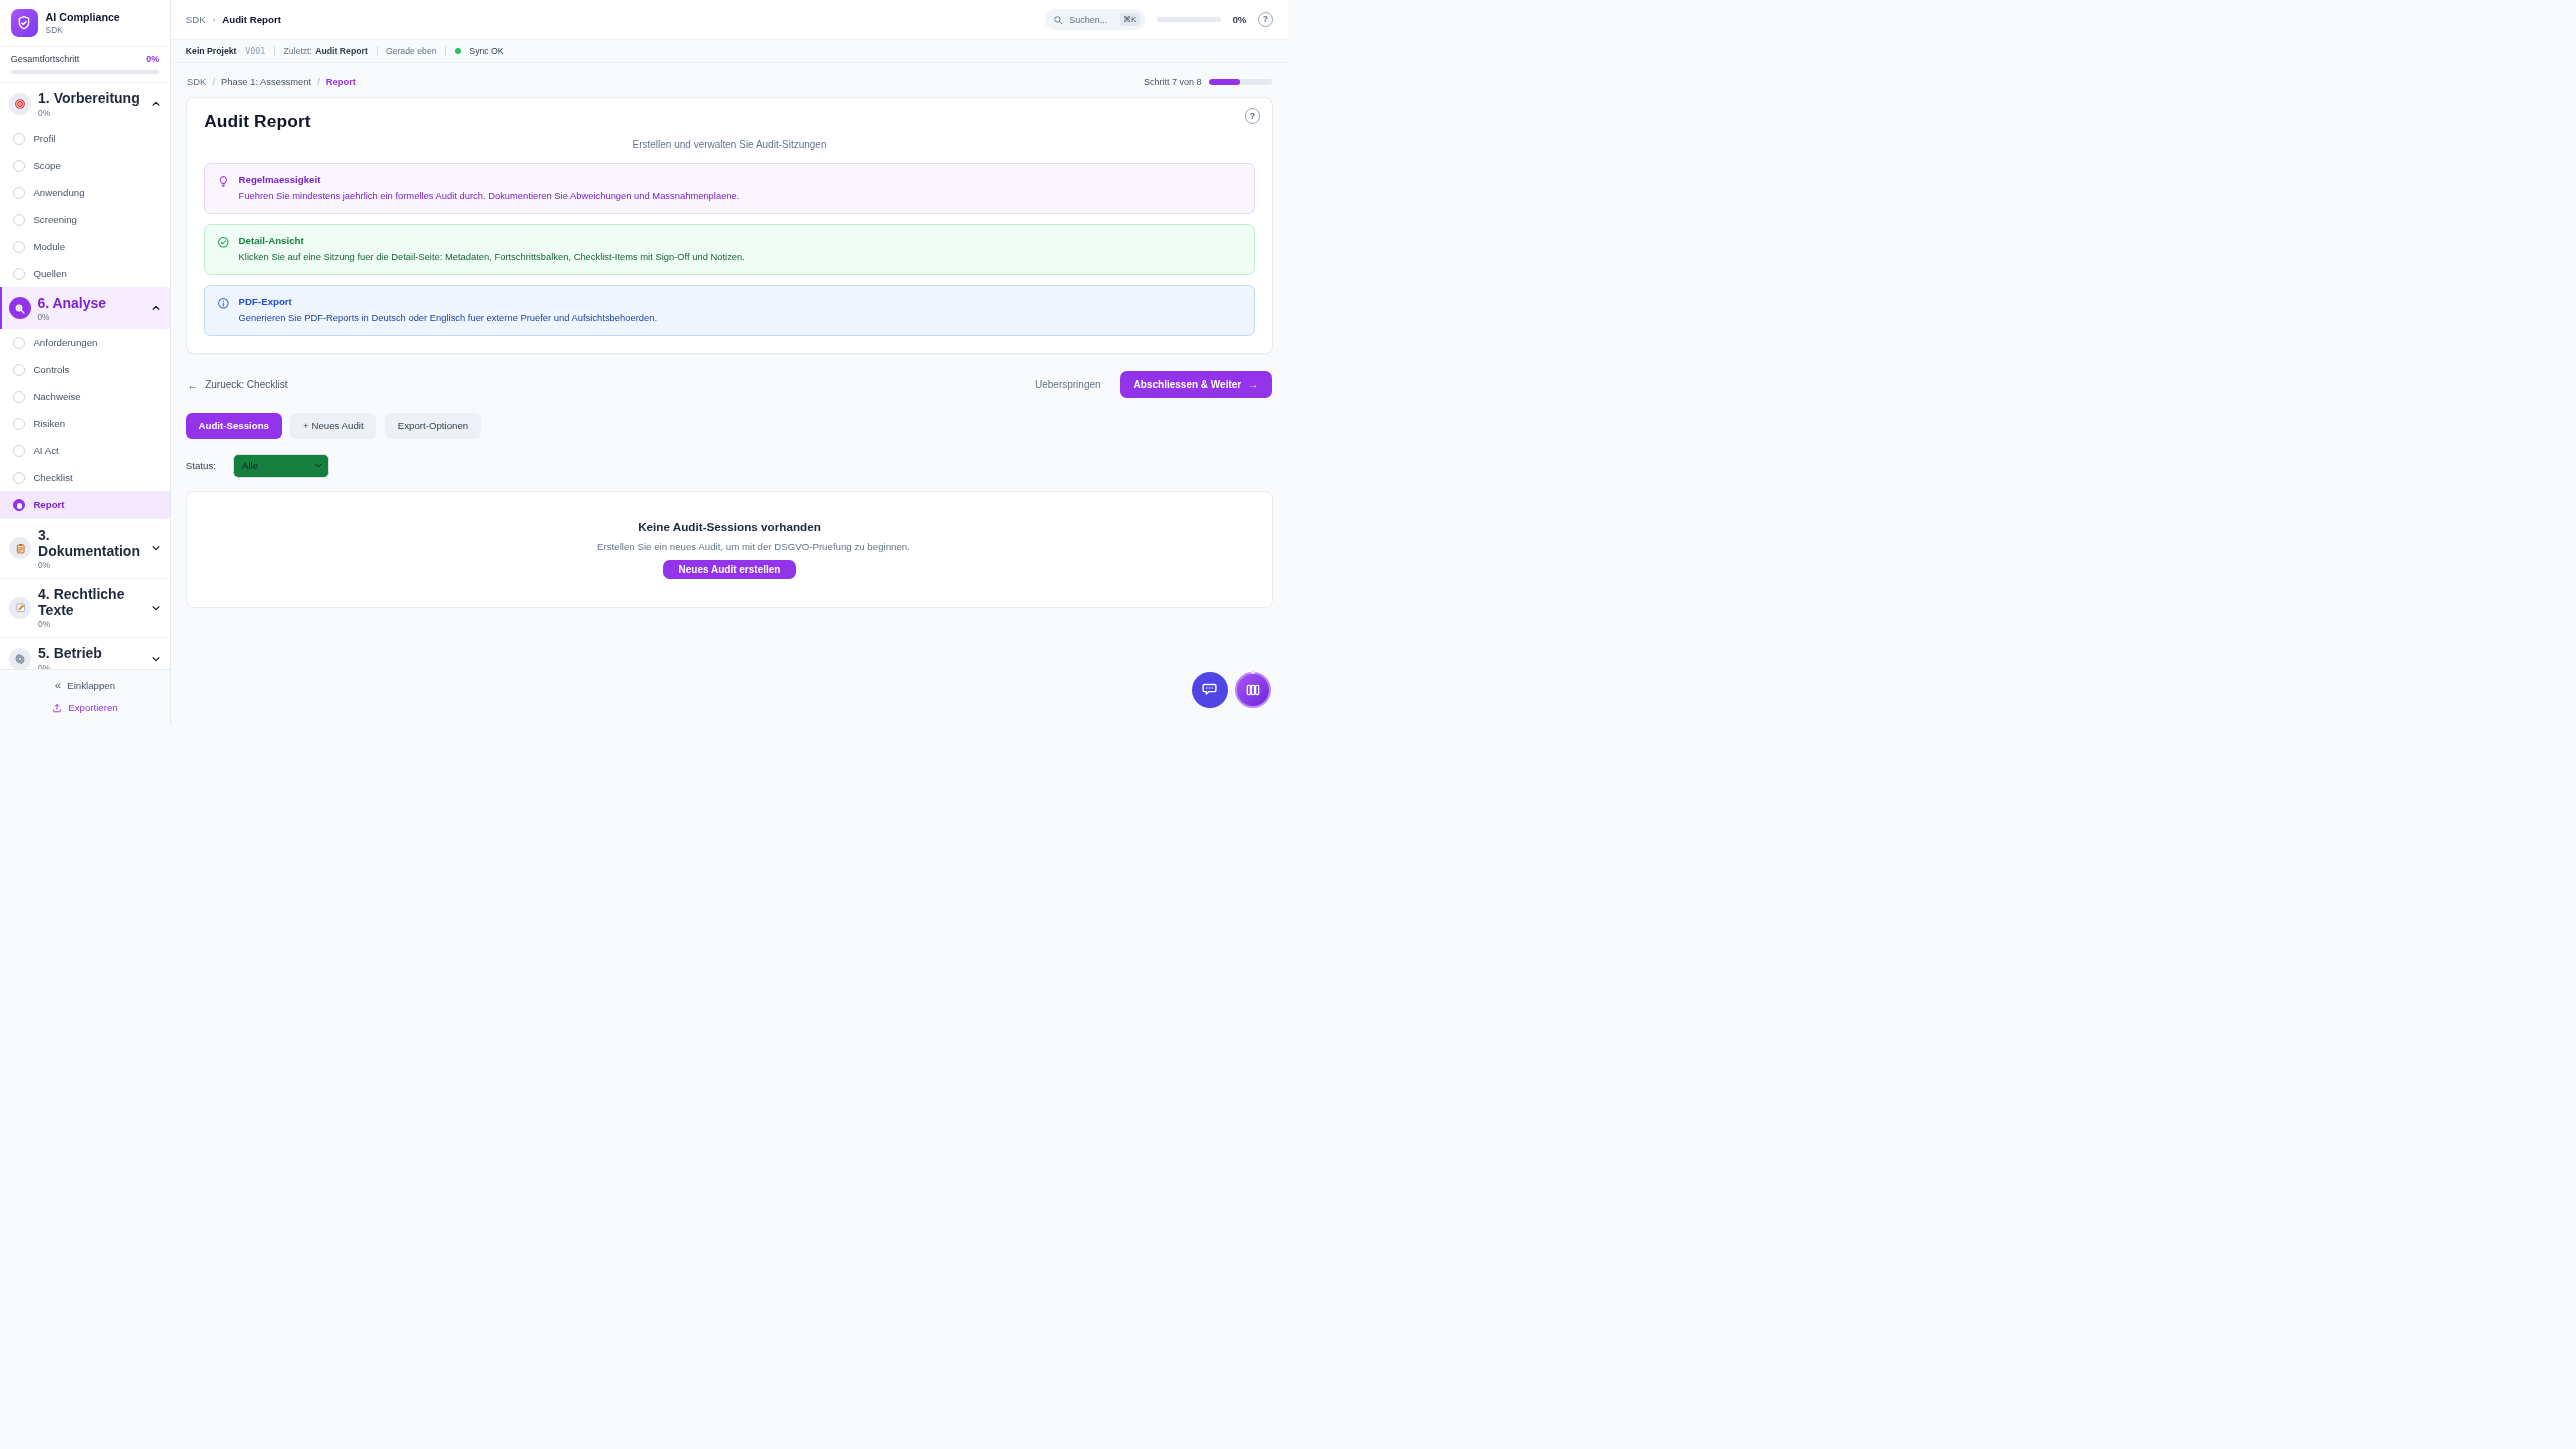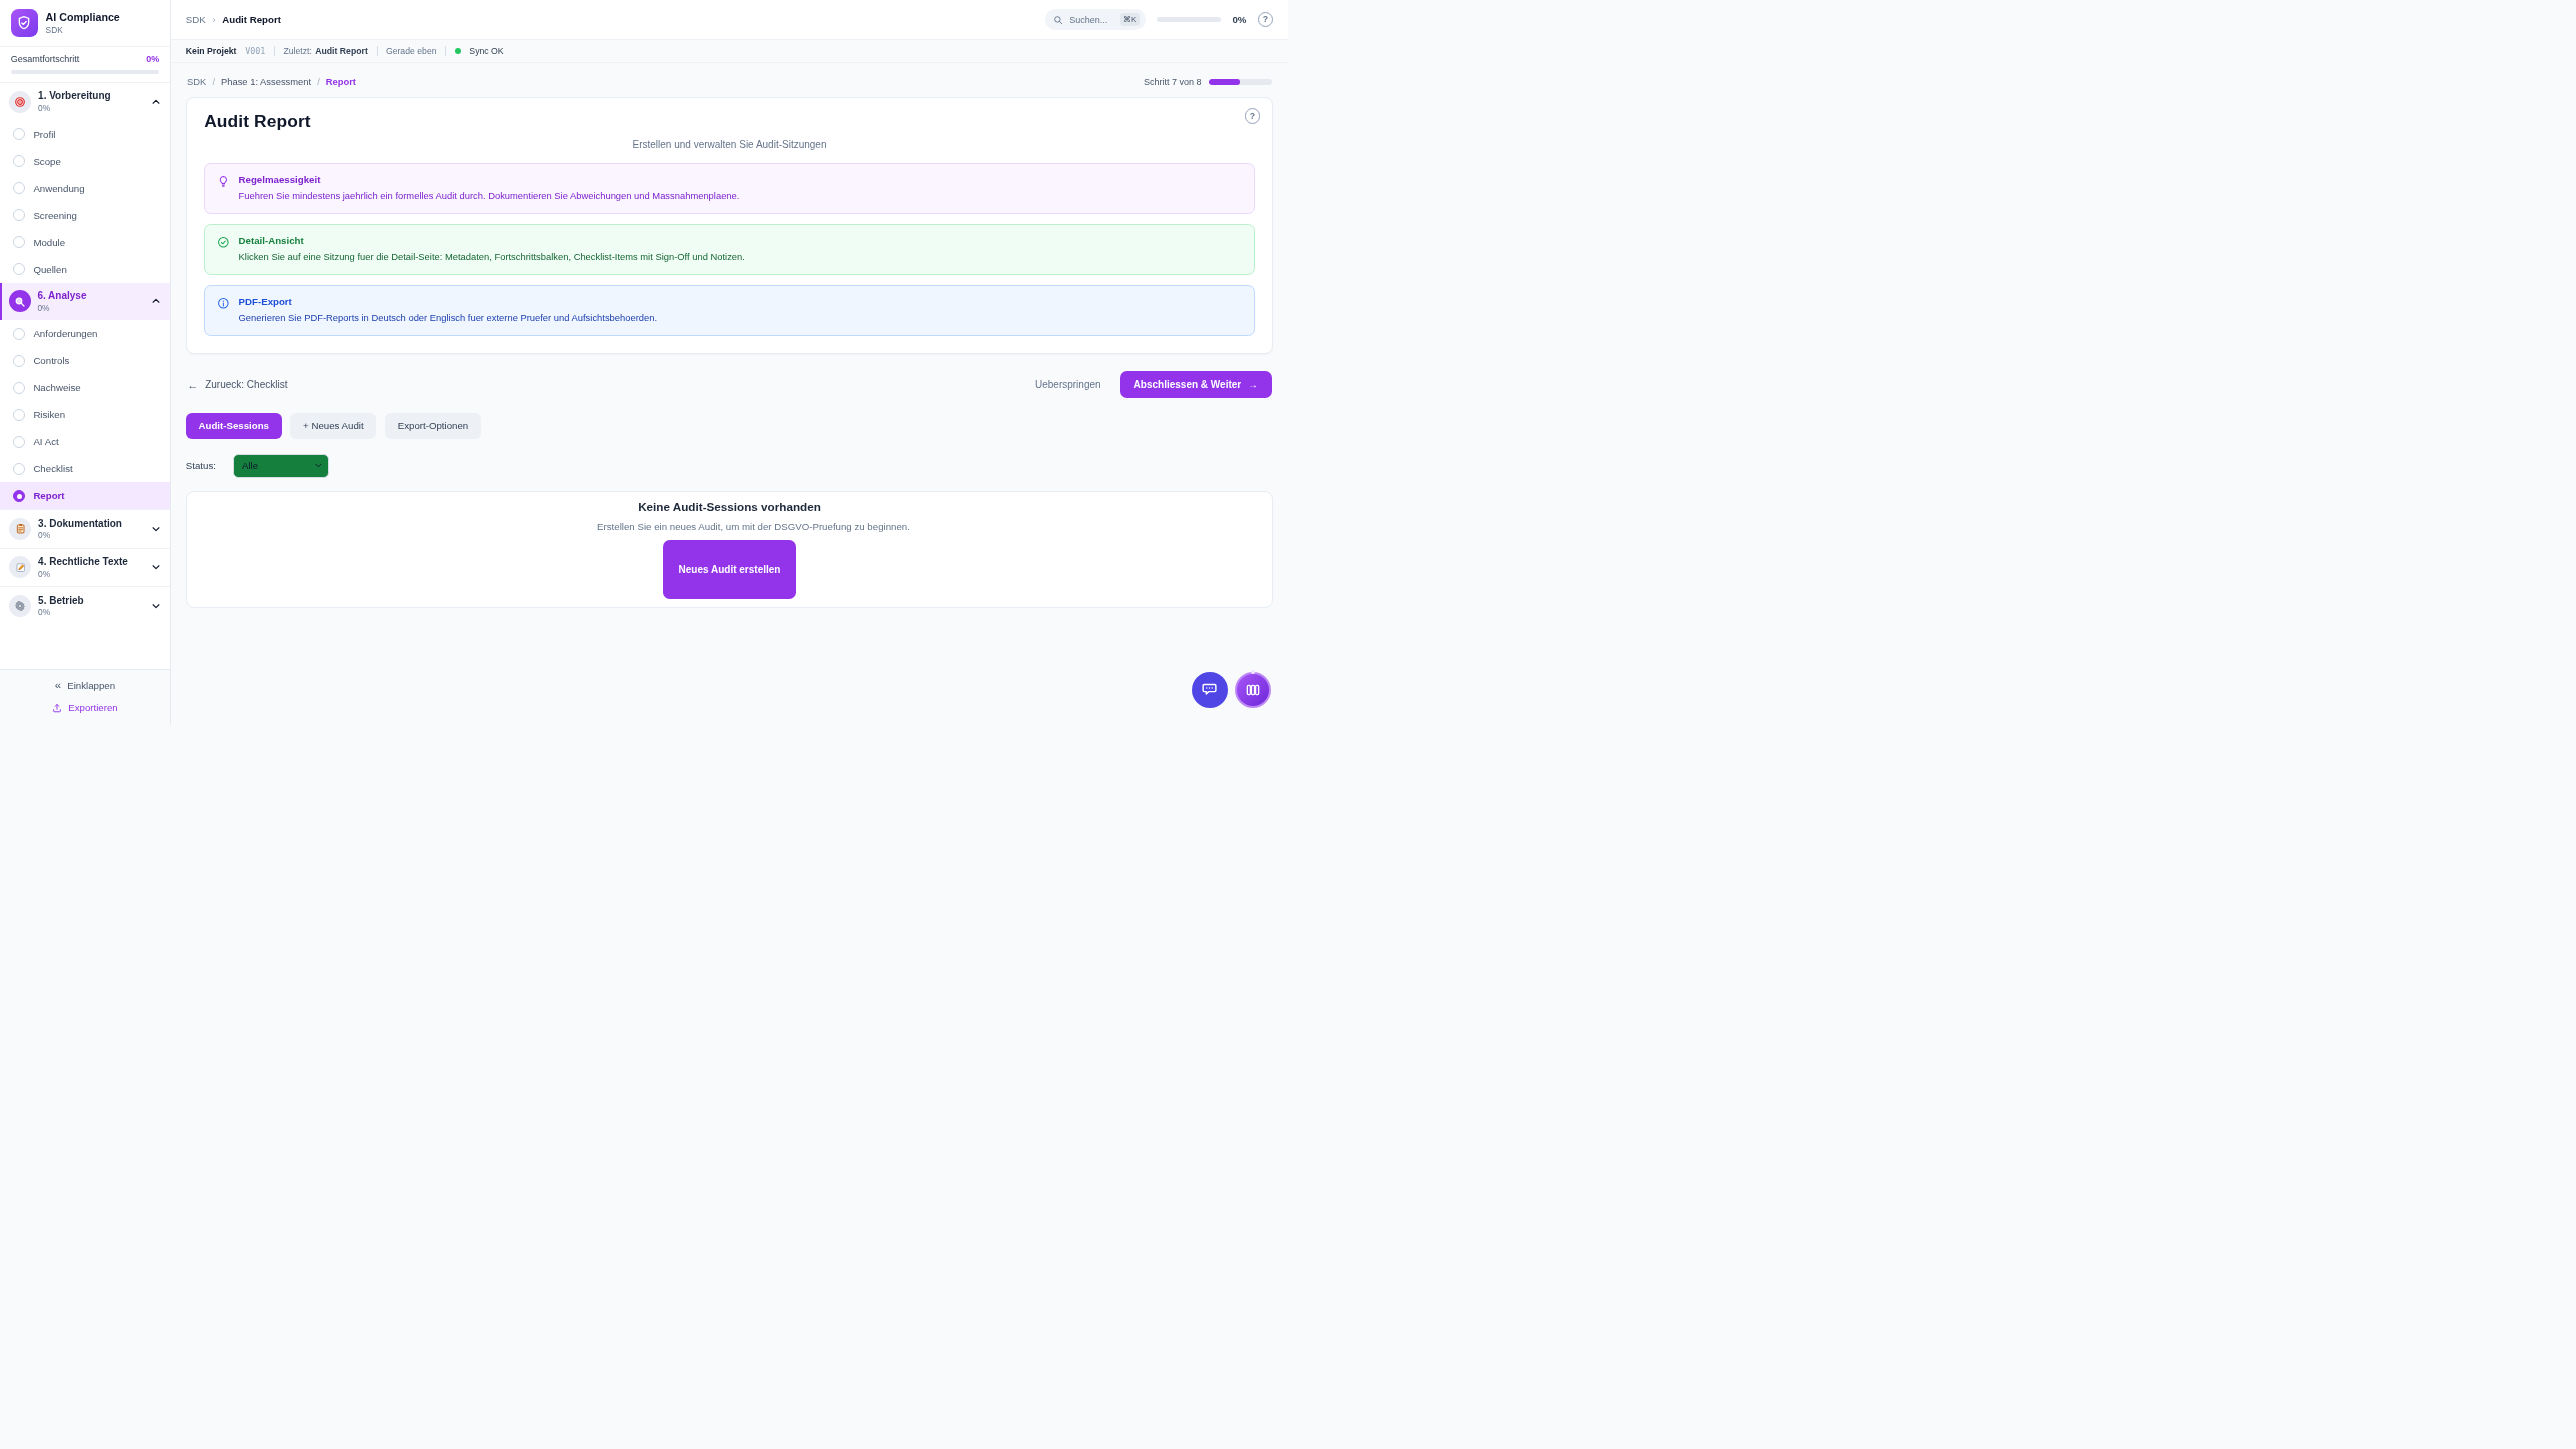--- a/index.html
+++ b/index.html
@@ -17,21 +17,21 @@
   .overall-row { display:flex; justify-content:space-between; align-items:center; }
   .overall-label { font-size:9px; color:#334155; }
   .overall-pct { font-size:9px; font-weight:bold; color:#9333ea; }
   .bar { height:4px; border-radius:2px; background:#e6eaf0; overflow:hidden; margin-top:6px; }
   .bar > i { display:block; height:100%; background:#9333ea; border-radius:2px; }
   .side-scroll { flex:1; overflow:hidden; }
   .sec-head { display:flex; align-items:center; gap:6.7px; padding:7.4px 9.4px; cursor:pointer; }
   .sec-head.divided { border-top:0.7px solid #eef1f5; }
   .sec-icon { width:22px; height:22px; border-radius:50%; background:#e9edf3; display:flex; align-items:center; justify-content:center; flex:0 0 auto; }
   .sec-meta { flex:1; }
-  .sec-title { font-size:10px; font-weight:bold; color:#1e293b; line-height:1.15; }
+  .sec-title { font-size:14px; font-weight:bold; color:#1e293b; line-height:1.15; }
   .sec-pct { font-size:8.4px; color:#64748b; margin-top:1.3px; }
   .chev { color:#0f172a; }
   .sec-active { background:#f6eefe; border-left:2.7px solid #9333ea; padding-left:6.7px; }
   .sec-active .sec-title { color:#7e22ce; }
   .sec-active .sec-icon { background:#9333ea; }
   .item { display:flex; align-items:center; gap:8.7px; height:27px; padding:0 10.7px 0 12.7px; cursor:pointer; }
   .radio { width:12px; height:12px; border-radius:50%; border:1.3px solid #cbd5e1; flex:0 0 auto; position:relative; background:#fff; }
   .item.active { background:#f3e8ff; }
   .item.active .lbl { color:#7e22ce; font-weight:bold; }
   .item.active .radio { background:#9333ea; border-color:#9333ea; }
@@ -106,21 +106,21 @@
 
   .filter-row { display:flex; align-items:center; gap:17px; margin-bottom:13.4px; }
   .filter-label { font-size:9.7px; color:#334155; }
   .select-wrap { position:relative; }
   .select-wrap select { appearance:none; -webkit-appearance:none; width:96px; height:24px; background:#15803d; border:0.7px solid #d8dfe8; border-radius:5.4px; font-size:9.7px; font-family:inherit; color:#0f172a; padding:0 19px 0 8px; cursor:pointer; }
   .select-caret { position:absolute; right:6px; top:7.4px; pointer-events:none; }
 
   .empty-card { background:#fff; border:0.7px solid #e8edf3; border-radius:8px; height:117px; display:flex; flex-direction:column; align-items:center; justify-content:center; }
   .empty-title { font-size:11.7px; font-weight:bold; color:#1e293b; }
   .empty-text { font-size:9.7px; color:#64748b; margin-top:7.4px;padding-left:48px; }
-  .empty-card .primary-btn { margin-top:8px; padding:24px 16px; }
+  .empty-card .primary-btn { margin-top:8px; padding:4px 16px; }
 
   .fabs { position:absolute; right:17.4px; bottom:17.4px; display:flex; align-items:center; gap:6.7px; }
   .fab { width:36px; height:36px; border-radius:50%; border:none; display:flex; align-items:center; justify-content:center; cursor:pointer; }
   .fab-chat { background:#4f46e5; }
   .fab-panel { background:linear-gradient(135deg,#a855f7,#6d28d9); border:2px solid #bd87f5; position:relative; }
   .fab-panel .ring-dot { position:absolute; top:-3.4px; left:50%; margin-left:-1.3px; width:3.4px; height:3.4px; border-radius:50%; background:#efe3fd; }
 </style>
 </head>
 <body>
 

